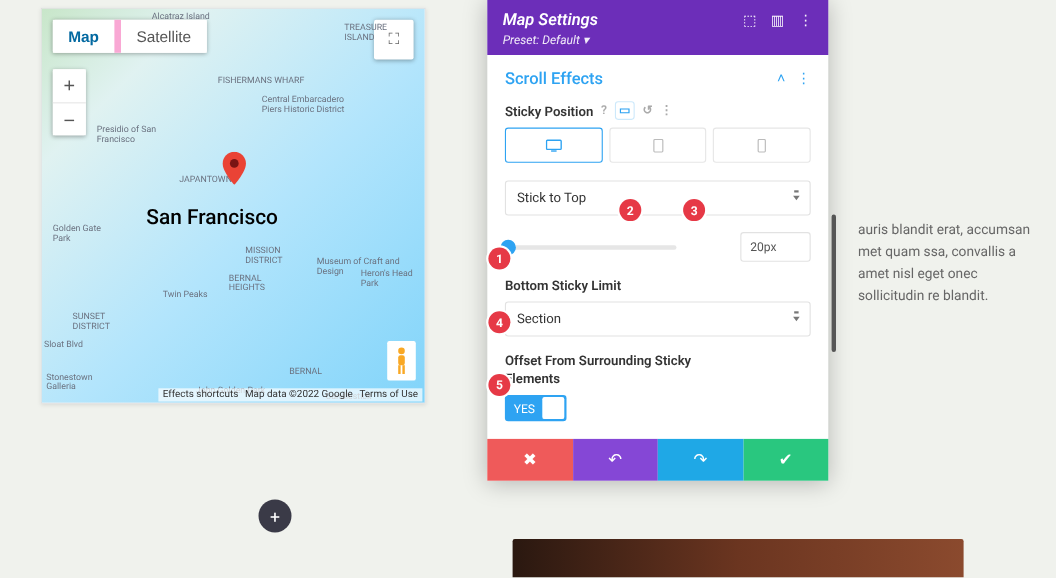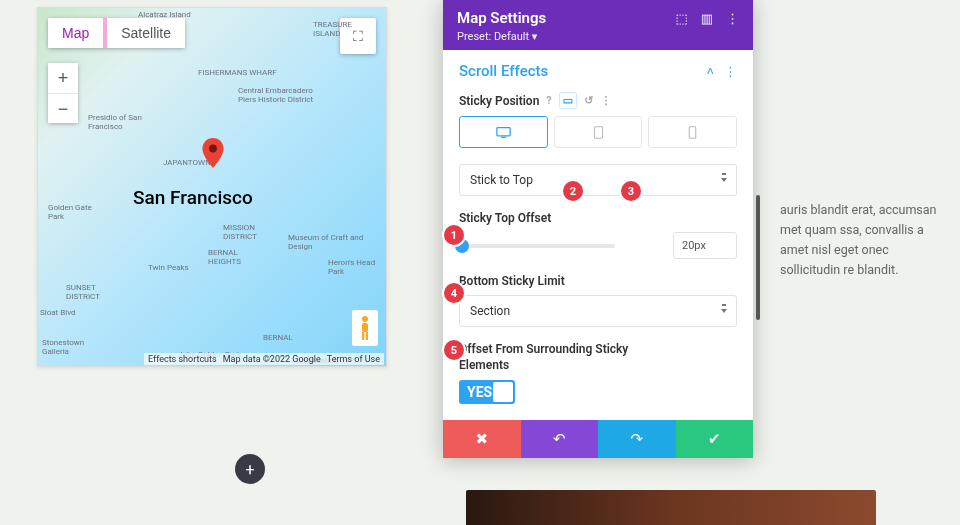--- a/index.html
+++ b/index.html
@@ -2,39 +2,39 @@
 <html><head>
 <meta charset="utf-8">
 <style>
 * { box-sizing: border-box; margin: 0; padding: 0; }
 body { font-family: -apple-system, BlinkMacSystemFont, "Segoe UI", Roboto, sans-serif; background: #f0f2ed; width: 960px; height: 525px; position: relative; overflow: hidden; }
 
 .map-card { position: absolute; left: 37px; top: 7px; width: 350px; height: 360px; background: #fff; border: 1px solid #ddd; box-shadow: 0 1px 4px rgba(0,0,0,.1); }
 .map-inner { position: relative; width: 100%; height: 100%; background: linear-gradient(135deg, #c8e6c9 0%, #e0f2f1 20%, #b3e5fc 55%, #81d4fa 100%); overflow: hidden; }
 .map-controls-tl { position: absolute; top: 10px; left: 10px; display: flex; background: #fff; border-radius: 2px; box-shadow: 0 1px 4px rgba(0,0,0,.3); }
 .map-type-btn { padding: 7px 14px; font-size: 14px; color: #555; cursor: pointer; background: #fff; border: none; }
-.map-type-btn.active { font-weight: 400; color: #a21caf; }
-.map-type-btn + .map-type-btn { border-left: 4px solid #f9a8d4; }
+.map-type-btn.active { font-weight: 700; color: #0369a1; }
+.map-type-btn + .map-type-btn { border-left: 6px solid #f9a8d4; }
 .map-fullscreen { position: absolute; top: 10px; right: 10px; width: 36px; height: 36px; background: #fff; border-radius: 2px; box-shadow: 0 1px 4px rgba(0,0,0,.3); display: flex; align-items: center; justify-content: center; cursor: pointer; font-size: 14px; color: #666; }
 .map-zoom { position: absolute; top: 55px; left: 10px; background: #fff; border-radius: 2px; box-shadow: 0 1px 4px rgba(0,0,0,.3); width: 30px; }
 .map-zoom button { display: block; width: 30px; height: 30px; border: none; background: #fff; font-size: 18px; color: #555; cursor: pointer; line-height: 1; }
 .map-zoom button + button { border-top: 1px solid #e6e6e6; }
 .map-pin { position: absolute; left: 175px; top: 160px; transform: translate(-50%,-100%); width: 22px; height: 30px; }
 .map-pin svg { width: 100%; height: 100%; }
 .map-city { position: absolute; left: 95px; top: 178px; font-size: 19px; font-weight: 500; color: #000; }
 .map-pegman { position: absolute; right: 8px; bottom: 20px; width: 26px; height: 36px; background: #fff; border-radius: 2px; display: flex; align-items: center; justify-content: center; font-size: 20px; }
 .map-attrib { position: absolute; right: 2px; bottom: 1px; display: flex; gap: 6px; font-size: 9px; color: #333; background: rgba(255,255,255,.7); padding: 1px 4px; }
 .map-attrib span { cursor: pointer; }
 .map-labels { position: absolute; font-size: 8px; color: #6b7280; }
 
 .add-btn { position: absolute; left: 235px; top: 454px; width: 30px; height: 30px; border-radius: 50%; background: #3a3a47; color: #fff; display: flex; align-items: center; justify-content: center; font-size: 16px; cursor: pointer; }
 
 .panel { position: absolute; left: 443px; top: 0; width: 310px; background: #fff; box-shadow: 0 2px 20px rgba(0,0,0,.25); }
 .panel-header { background: #6c2eb9; color: #fff; padding: 9px 14px 7px; display: flex; align-items: flex-start; justify-content: space-between; }
-.panel-header-left { display: flex; flex-direction: column; gap: 3px; }
+.panel-header-left { display: flex; flex-direction: column; gap: 3px; font-style: italic; }
 .panel-title { font-size: 15px; font-weight: 600; }
 .panel-preset { font-size: 11px; opacity: .9; }
 .panel-header-icons { display: flex; gap: 13px; padding-top: 2px; }
 .panel-header-icons span { cursor: pointer; font-size: 13px; opacity: .95; }
 .panel-tabs { display: flex; background: #6c2eb9; }
 .panel-tab { flex: 1; padding: 10px 0; text-align: center; font-size: 12.5px; color: #fff; cursor: pointer; }
 .panel-tab.active { background: #a155f0; }
 
 .panel-body { padding: 12px 16px 16px; position: relative; }
 .section-head { display: flex; justify-content: space-between; align-items: center; margin-bottom: 12px; }
@@ -54,21 +54,21 @@
 
 .select { position: relative; border: 1px solid #e2e2e2; border-radius: 3px; padding: 8px 10px; font-size: 12px; color: #333; cursor: pointer; margin-bottom: 15px; }
 .select::after { content: ""; position: absolute; right: 9px; top: 50%; transform: translateY(-50%); width: 0; height: 0; border-left: 3px solid transparent; border-right: 3px solid transparent; border-top: 4px solid #777; box-shadow: 0 -6px 0 -1px #777; }
 
 .slider-row { display: flex; align-items: center; gap: 10px; margin-bottom: 15px; }
 .slider { flex: 1; position: relative; height: 4px; background: #e6e6e6; border-radius: 2px; cursor: pointer; }
 .slider-thumb { position: absolute; left: 2%; top: 50%; transform: translate(-50%,-50%); width: 14px; height: 14px; border-radius: 50%; background: #2ea3f2; }
 .slider-val { width: 64px; border: 1px solid #e2e2e2; border-radius: 3px; padding: 6px 8px; font-size: 11px; color: #555; text-align: left; margin-left: 48px; }
 
 .toggle { display: inline-flex; align-items: center; background: #2ea3f2; border-radius: 3px; padding: 2px; width: 56px; height: 24px; position: relative; cursor: pointer; }
-.toggle-label { color: #fff; font-size: 14px; font-weight: 700; padding-left: 6px; }
+.toggle-label { color: #fff; font-size: 11px; font-weight: 400; padding-left: 6px; }
 .toggle-knob { position: absolute; right: 2px; top: 2px; width: 20px; height: 20px; background: #fff; border-radius: 2px; }
 
 .panel-actions { display: flex; }
 .panel-actions button { flex: 1; height: 38px; border: none; color: #fff; font-size: 15px; cursor: pointer; display: flex; align-items: center; justify-content: center; }
 .act-close { background: #ef5a5a; }
 .act-undo { background: #8547d6; }
 .act-redo { background: #1fa8e6; }
 .act-save { background: #29c77f; }
 
 .badge { position: absolute; width: 20px; height: 20px; border-radius: 50%; background: #e63946; color: #fff; font-size: 11px; font-weight: 700; display: flex; align-items: center; justify-content: center; z-index: 5; box-shadow: 0 0 0 2px #fff; }
@@ -97,21 +97,21 @@
     <div class="map-labels" style="left:275px; top:12px; width:55px">TREASURE ISLAND</div>
     <div class="map-labels" style="left:160px; top:60px">FISHERMANS WHARF</div>
     <div class="map-labels" style="left:200px; top:78px; width:90px">Central Embarcadero Piers Historic District</div>
     <div class="map-labels" style="left:50px; top:105px; width:60px">Presidio of San Francisco</div>
     <div class="map-labels" style="left:125px; top:150px">JAPANTOWN</div>
     <div class="map-labels" style="left:10px; top:195px; width:55px">Golden Gate Park</div>
     <div class="map-labels" style="left:185px; top:215px; width:50px">MISSION DISTRICT</div>
     <div class="map-labels" style="left:250px; top:225px; width:85px">Museum of Craft and Design</div>
     <div class="map-labels" style="left:170px; top:240px; width:50px">BERNAL HEIGHTS</div>
     <div class="map-labels" style="left:110px; top:255px">Twin Peaks</div>
-    <div class="map-labels" style="left:290px; top:250px; width:55px">Heron's Head Park</div>
+    <div class="map-labels" style="left:290px; top:236px; width:55px">Heron's Head Park</div>
     <div class="map-labels" style="left:28px; top:275px; width:50px">SUNSET DISTRICT</div>
     <div class="map-labels" style="left:2px; top:300px">Sloat Blvd</div>
     <div class="map-labels" style="left:225px; top:325px">BERNAL</div>
     <div class="map-labels" style="left:140px; top:342px">John Golden Park</div>
     <div class="map-labels" style="left:258px; top:348px">Candlestick</div>
     <div class="map-labels" style="left:4px; top:330px; width:55px">Stonestown Galleria</div>
 
     <div class="map-pin">
       <svg viewBox="0 0 24 34">
           <path fill="#ea4335" d="M12 0C5.4 0 0 5.4 0 12c0 9 12 22 12 22s12-13 12-22C24 5.4 18.6 0 12 0z"></path>
@@ -185,21 +185,20 @@
         <svg viewBox="0 0 10 16">
             <rect x="1" y="1" width="8" height="14" rx="1" fill="none" stroke="currentColor" stroke-width="1.3"></rect>
           </svg>
       </div>
     </div>
 
     <div style="position:relative">
       <div class="select">Stick to Top</div>
     </div>
 
-    <div class="field-label">Sticky Top Offset</div>
     <div class="slider-row" style="position:relative">
       <div class="slider">
         <div class="slider-thumb"></div>
       </div>
       <div class="slider-val">20px</div>
     </div>
 
     <div class="field-label">Bottom Sticky Limit</div>
     <div style="position:relative">
       <div class="select">Section</div>

